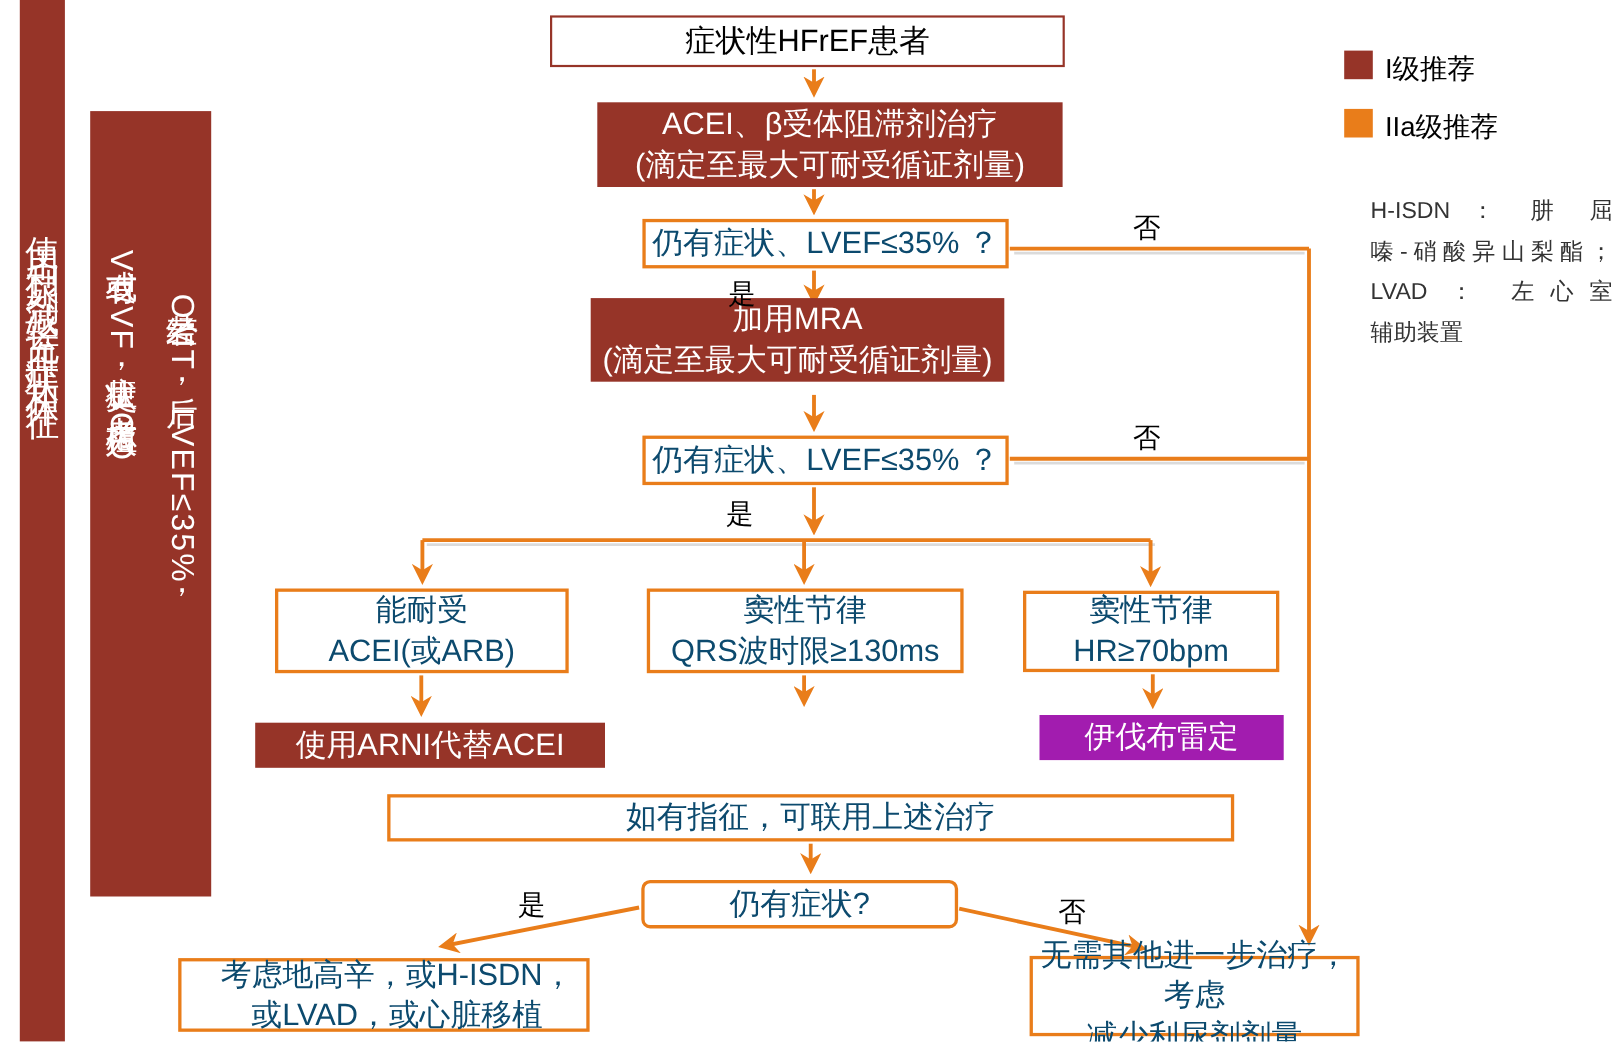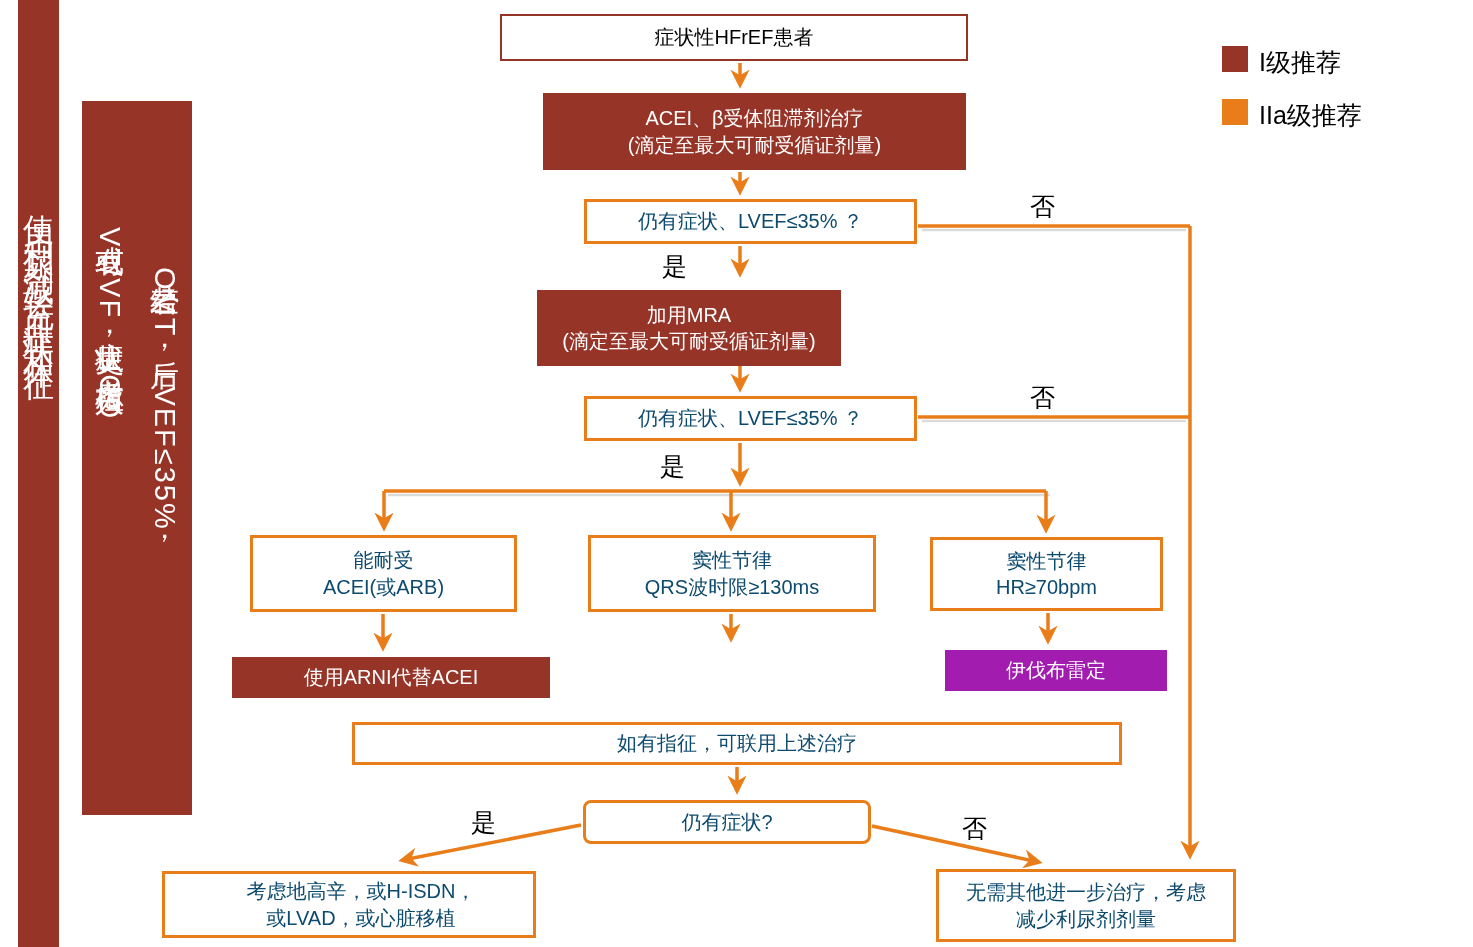--- a/index.html
+++ b/index.html
@@ -3,21 +3,21 @@
 <meta charset="utf-8">
 <style>
   html,body { margin:0; padding:0; background:#ffffff; }
   .canvas {
     position:relative; width:1473px; height:947px; background:#ffffff;
     font-family:"Liberation Sans","DejaVu Sans",sans-serif; overflow:hidden; color:#000;
   }
   .box {
     position:absolute; box-sizing:border-box;
     display:flex; align-items:center; justify-content:center;
-    text-align:center; white-space:pre-line; font-size:20px; line-height:1.32;
+    text-align:center; white-space:pre-line; font-size:28px; line-height:1.32;
   }
   .white-red  { background:#fff; border:2px solid #963428; color:#000; }
   .red        { background:#963428; color:#fff; }
   .white-orange { background:#fff; border:3px solid #E97D1A; color:#0c4a6e; }
   .orange     { background:#a21caf; color:#fff; }
   .lbl { position:absolute; font-size:25px; color:#000; }
   svg.connectors { position:absolute; left:0; top:0; }
   .vbar { position:absolute; background:#963428; color:#fff;
           writing-mode:vertical-rl; text-orientation:mixed; box-sizing:border-box; }
   .vbar .vline { line-height:55px; letter-spacing:2px; font-size:29px; }
@@ -82,21 +82,21 @@
     <div class="vline b2l2">或有VT/VF症状史，考虑植入ICD</div>
   </div>
 
   <div class="box white-red" style="left:500px; top:14px; width:468px; height:47px;">症状性HFrEF患者</div>
 
   <div class="box red" style="left:543px; top:93px; width:423px; height:77px;">ACEI、β受体阻滞剂治疗
 (滴定至最大可耐受循证剂量)</div>
 
   <div class="box white-orange" style="left:584px; top:199px; width:333px; height:45px;">仍有症状、LVEF≤35% ？</div>
 
-  <div class="box red" style="left:537px; top:290px; width:304px; height:76px;">加用MRA
+  <div class="box red" style="left:537px; top:271px; width:376px; height:76px;">加用MRA
 (滴定至最大可耐受循证剂量)</div>
 
   <div class="box white-orange" style="left:584px; top:396px; width:333px; height:45px;">仍有症状、LVEF≤35% ？</div>
 
   <div class="box white-orange" style="left:250px; top:535px; width:267px; height:77px;">能耐受
 ACEI(或ARB)</div>
 
   <div class="box white-orange" style="left:588px; top:535px; width:288px; height:77px;">窦性节律
 QRS波时限≥130ms</div>
 
@@ -122,14 +122,20 @@
   <div class="lbl" style="left:1030px; top:190px;">否</div>
   <div class="lbl" style="left:1030px; top:381px;">否</div>
   <div class="lbl" style="left:471px; top:806px;">是</div>
   <div class="lbl" style="left:962px; top:812px;">否</div>
 
   <div class="legend-swatch" style="left:1222px; top:46px; background:#963428;"></div>
   <div class="legend-label" style="left:1259px; top:46px;">I级推荐</div>
   <div class="legend-swatch" style="left:1222px; top:99px; background:#E97D1A;"></div>
   <div class="legend-label" style="left:1259px; top:99px;">IIa级推荐</div>
 
+  <div class="note">
+    <div class="jline">H-ISDN ： 肼 屈</div>
+    <div class="jline">嗪-硝酸异山梨酯；</div>
+    <div class="jline">LVAD ： 左心室</div>
+    <div class="jlast">辅助装置</div>
+  </div>
 
 </div>
 
 </body></html>

